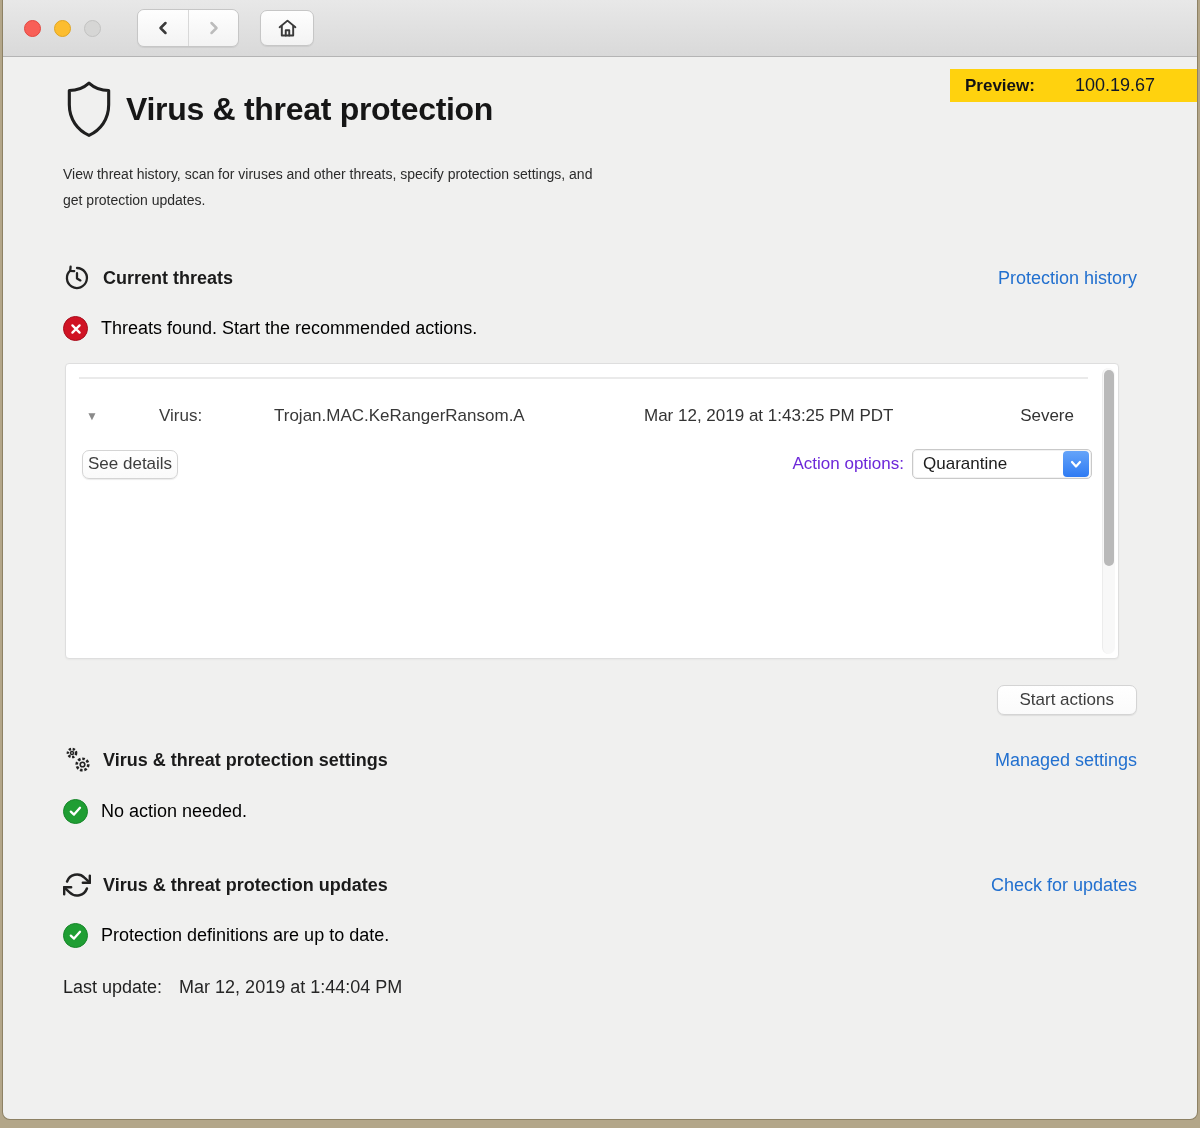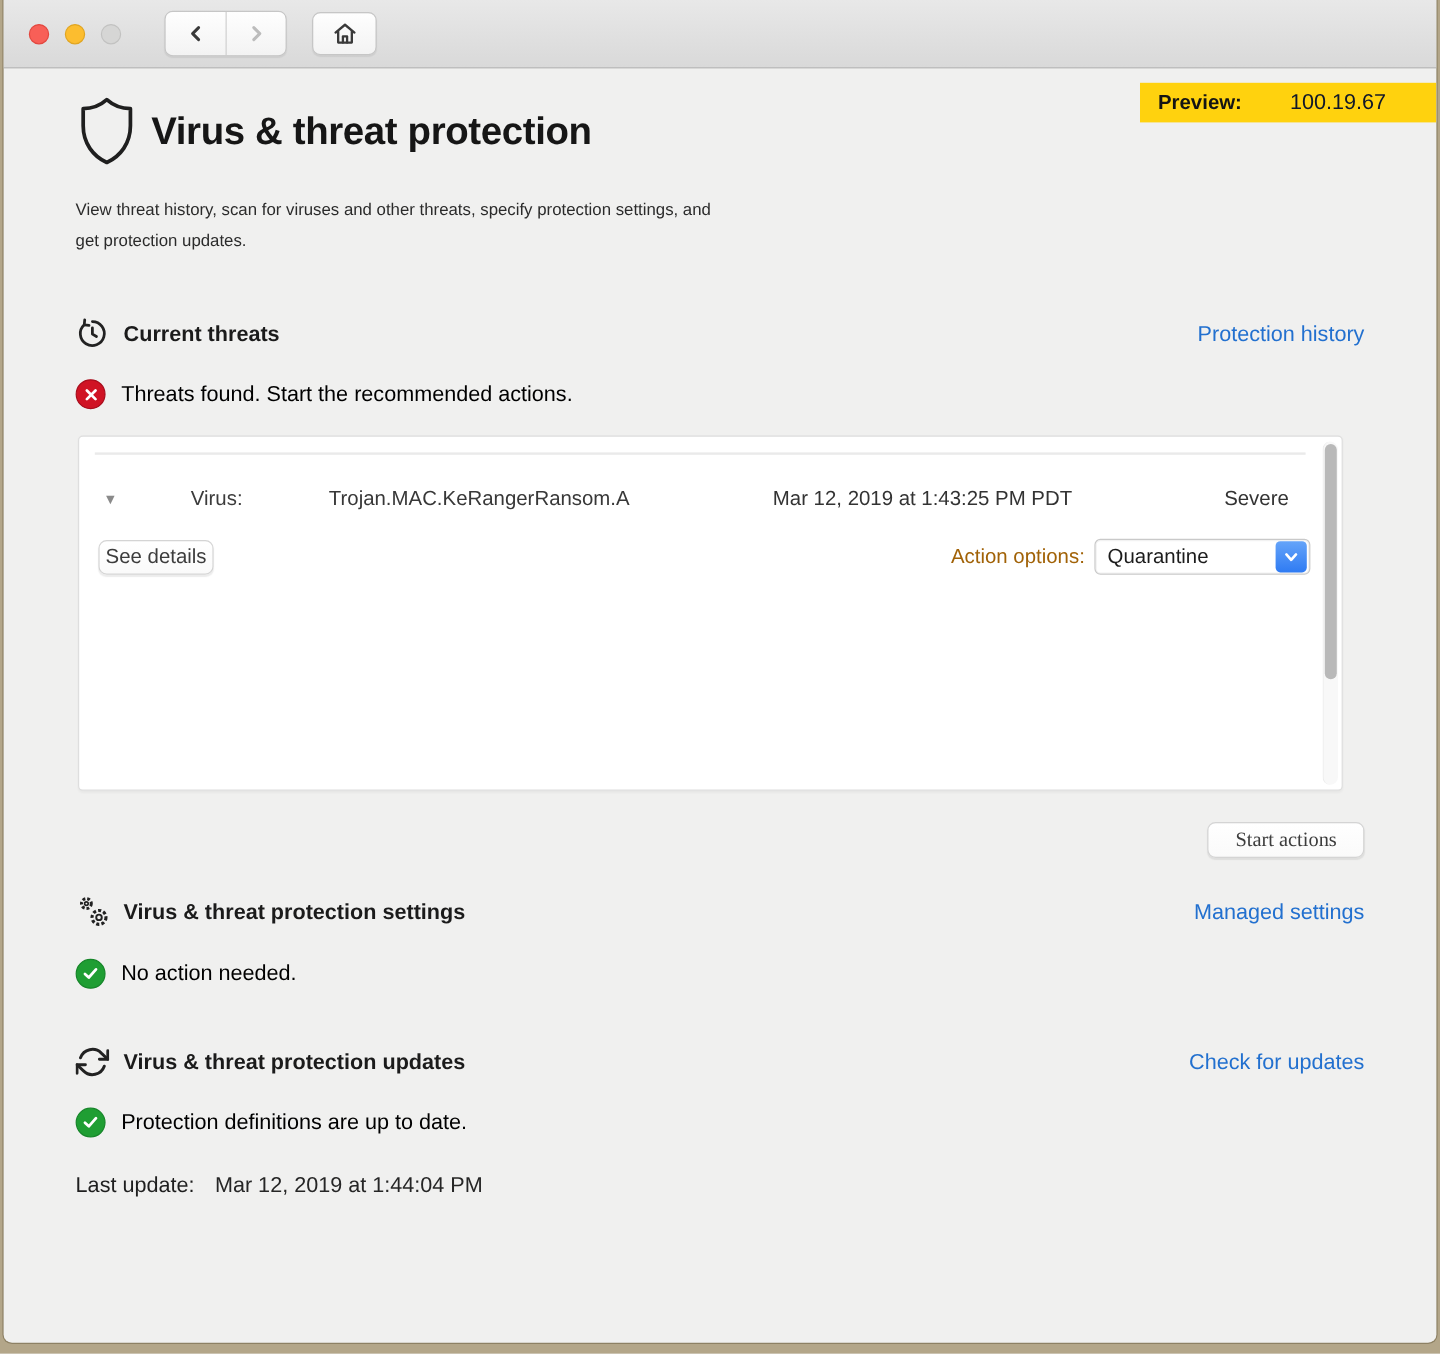--- a/index.html
+++ b/index.html
@@ -63,34 +63,34 @@
                 align-items:center; padding:0 44px 0 20px; margin-top:27px; }
   .expander { color:#8a8a8a; font-size:12px; cursor:pointer; line-height:1; }
   .t-type { font-size:17px; color:#3c3c3c; }
   .t-name { font-size:17px; color:#383838; }
   .t-date { font-size:17px; color:#333; }
   .t-sev  { font-size:17px; color:#333; }
   .controls-row { display:flex; align-items:center; margin-top:23px; padding:0 26px 0 16px; }
   .btn { font-family:inherit; font-size:17px; font-weight:500; color:#3d3d3d;
          background:linear-gradient(#ffffff,#fafafa); border:1px solid #d4d4d4; border-radius:7px;
          height:29px; padding:0 5px; cursor:pointer; box-shadow:0 1px 1px rgba(0,0,0,.08); }
-  .ao-label { margin-left:auto; font-size:17px; color:#a16207; margin-right:8px; }
+  .ao-label { margin-left:auto; font-size:17px; color:#6d28d9; margin-right:8px; }
   .select { width:180px; height:30px; background:#fff; border:1px solid #cicfcf;
             border:1px solid #c9c9c9; border-radius:5px; display:flex; align-items:center;
             cursor:pointer; box-shadow:inset 0 0 0 1px #f2f2f2; }
   .select .val { flex:1; font-size:17px; color:#1c1c1c; padding-left:10px; }
   .select .dd { width:26px; height:26px; margin:2px; border-radius:4px;
                 background:linear-gradient(#65a4f9,#2f7bf3); display:flex; align-items:center;
                 justify-content:center; }
   .scroll-track { position:absolute; top:4px; bottom:4px; right:3px; width:13px;
                   background:#f8f8f8; border-left:1px solid #ececec; border-radius:7px; }
   .scroll-thumb { position:absolute; top:2px; right:1px; width:10px; height:196px;
                   background:#b9b9b9; border-radius:5px; cursor:grab; }
 
-  .actions-row { display:flex; justify-content:flex-end; margin-top:26px;font-family:Liberation Serif, serif; }
+  .actions-row { display:flex; justify-content:flex-end; margin-top:26px; }
   .actions-row .btn { height:30px; padding:0 22px; }
 
   .sec.settings { margin-top:30px; }
   .sec.updates  { margin-top:47px; }
   .last-update { margin-top:29px; font-size:18px; color:#1f1f1f; display:flex; }
   .last-update .lu-val { margin-left:17px; color:#262626; }
 
   svg { display:block; }
 </style>
 </head>

